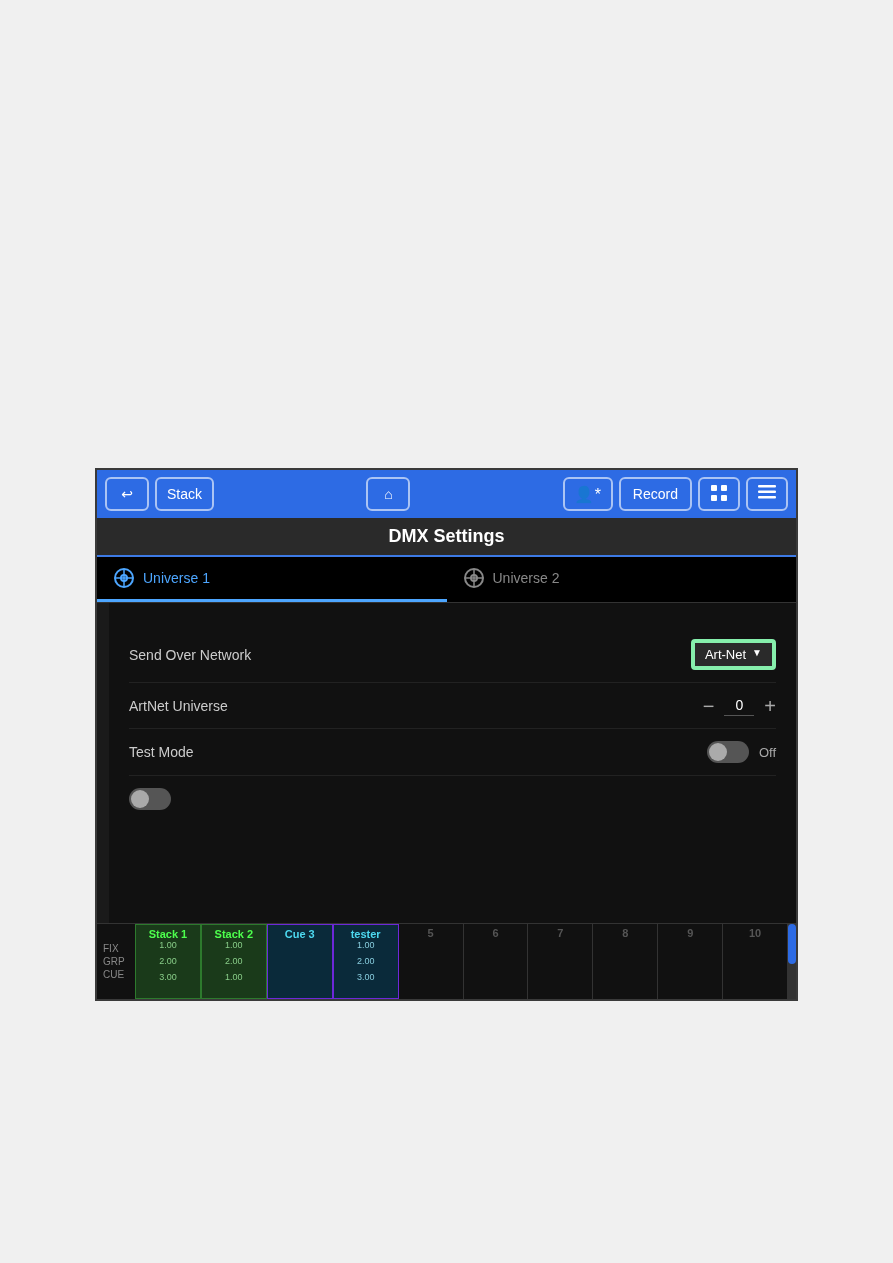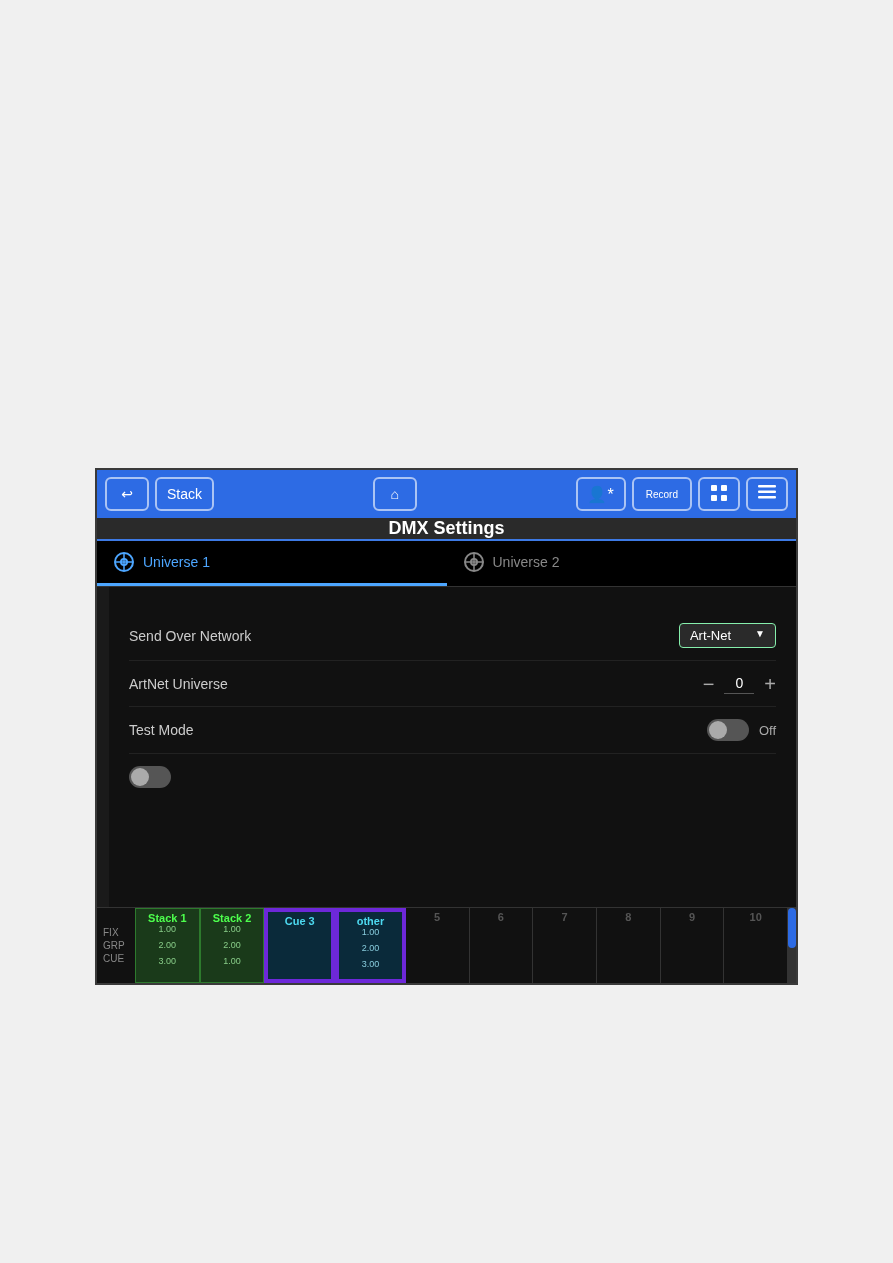--- a/index.html
+++ b/index.html
@@ -74,21 +74,21 @@
       width: 44px;
       justify-content: center;
     }
     .toolbar-record {
       background: transparent;
       border: 2px solid rgba(255,255,255,0.6);
       border-radius: 6px;
       color: white;
       padding: 4px 12px;
       cursor: pointer;
-      font-size: 10px;
+      font-size: 14px;
       height: 34px;
     }
     .toolbar-grid-btn {
       background: transparent;
       border: 2px solid rgba(255,255,255,0.6);
       border-radius: 6px;
       color: white;
       padding: 4px 10px;
       cursor: pointer;
       font-size: 14px;
@@ -107,21 +107,21 @@
       height: 34px;
       display: flex;
       align-items: center;
     }
 
     
     .title-bar {
       background: #2a2a2a;
       border-bottom: 2px solid #3d7ae5;
       text-align: center;
-      padding: 0;
+      padding: 8px;
       color: white;
       font-size: 18px;
       font-weight: bold;
     }
 
     
     .universe-tabs {
       display: flex;
       background: #000000;
       border-bottom: 1px solid #333;
@@ -171,29 +171,29 @@
     }
     .settings-control {
       display: flex;
       align-items: center;
       gap: 8px;
     }
 
     
     .dropdown {
       background: #2a2a2a;
-      border: 1px solid #86efac;
+      border: 4px solid #86efac;
       border-radius: 4px;
       color: white;
       padding: 4px 10px;
       font-size: 13px;
       cursor: pointer;
       display: flex;
       align-items: flex-start;
-      gap: 24px;
+      gap: 6px;
     }
 
     
     .stepper {
       display: flex;
       align-items: center;
       gap: 10px;
     }
     .stepper-btn {
       color: #aaa;
@@ -279,21 +279,21 @@
       padding: 3px 2px 2px;
       cursor: pointer;
       min-width: 60px;
     }
     .cue-slot.active-green {
       background: #1a3a1a;
       border: 1px solid #2d7a2d;
     }
     .cue-slot.active-teal {
       background: #0a2a3a;
-      border: 4px solid #6d28d9;
+      border: 1px solid #6d28d9;
     }
     .cue-slot.empty {
       background: #111;
     }
     .cue-slot-name {
       color: white;
       font-size: 11px;
       font-weight: bold;
       margin-bottom: 0;
     }
@@ -474,21 +474,21 @@
             <span class="cue-val">1.00</span>
           </div>
         </div>
 
         <div class="cue-slot active-teal">
           <span class="cue-slot-name">Cue 3</span>
           <div class="cue-values"></div>
         </div>
 
         <div class="cue-slot active-teal">
-          <span class="cue-slot-name">other</span>
+          <span class="cue-slot-name">tester</span>
           <div class="cue-values">
             <span class="cue-val">1.00</span>
             <span class="cue-val">2.00</span>
             <span class="cue-val">3.00</span>
           </div>
         </div>
 
         <div class="cue-slot empty">
           <span class="cue-slot-name" style="color:#555;">5</span>
         </div>

